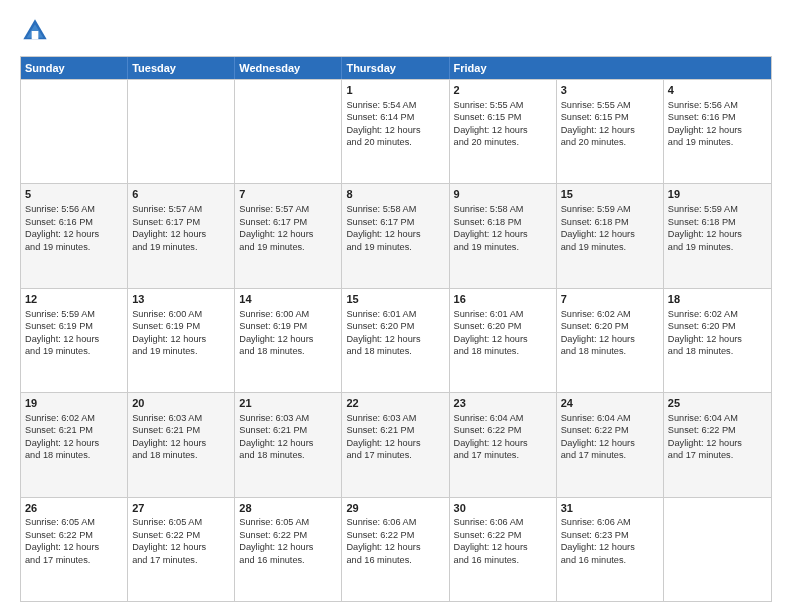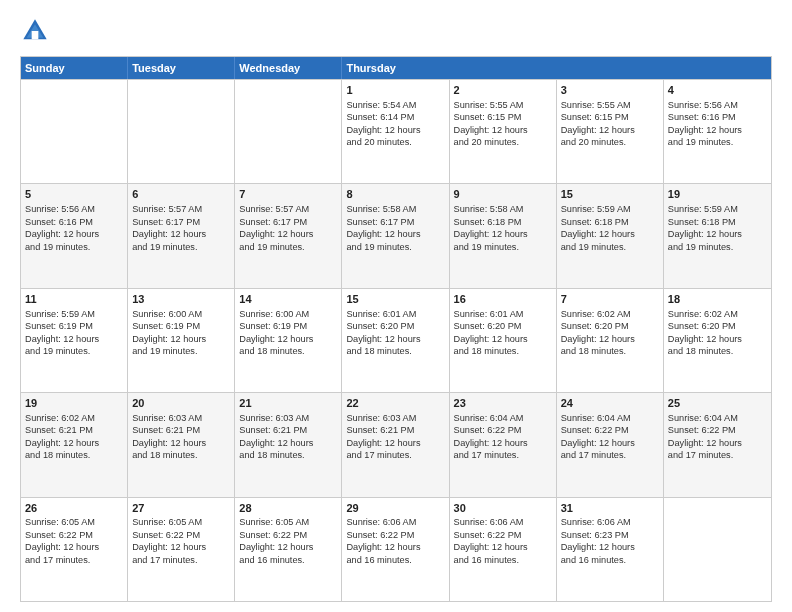--- a/index.html
+++ b/index.html
@@ -136,20 +136,21 @@
       <div class="location"></div>
     </div>
   </div>
 
   <div class="calendar">
     <div class="calendar-header">
     <div class="cal-header-cell">Sunday</div>
         <div class="cal-header-cell">Tuesday</div>
         <div class="cal-header-cell">Wednesday</div>
         <div class="cal-header-cell">Thursday</div>
+        <div class="cal-header-cell">Friday</div>
       </div>
     <div class="calendar-body">
     <div class="cal-row">
           <div class="cal-cell empty"></div>
           <div class="cal-cell empty"></div>
           <div class="cal-cell empty"></div>
           <div class="cal-cell">
             <span class="day-number">1</span>
             <span style="display: block;">Sunrise: 5:54 AM</span>
             <span style="display: block;">Sunset: 6:14 PM</span>
@@ -224,21 +225,21 @@
           <div class="cal-cell alt-row">
             <span class="day-number">19</span>
             <span style="display: block;">Sunrise: 5:59 AM</span>
             <span style="display: block;">Sunset: 6:18 PM</span>
             <span style="display: block;">Daylight: 12 hours</span>
             <span style="display: block;">and 19 minutes.</span>
           </div>
         </div>
         <div class="cal-row">
           <div class="cal-cell">
-            <span class="day-number">11</span>
+            <span class="day-number">12</span>
             <span style="display: block;">Sunrise: 5:59 AM</span>
             <span style="display: block;">Sunset: 6:19 PM</span>
             <span style="display: block;">Daylight: 12 hours</span>
             <span style="display: block;">and 19 minutes.</span>
           </div>
           <div class="cal-cell">
             <span class="day-number">13</span>
             <span style="display: block;">Sunrise: 6:00 AM</span>
             <span style="display: block;">Sunset: 6:19 PM</span>
             <span style="display: block;">Daylight: 12 hours</span>

